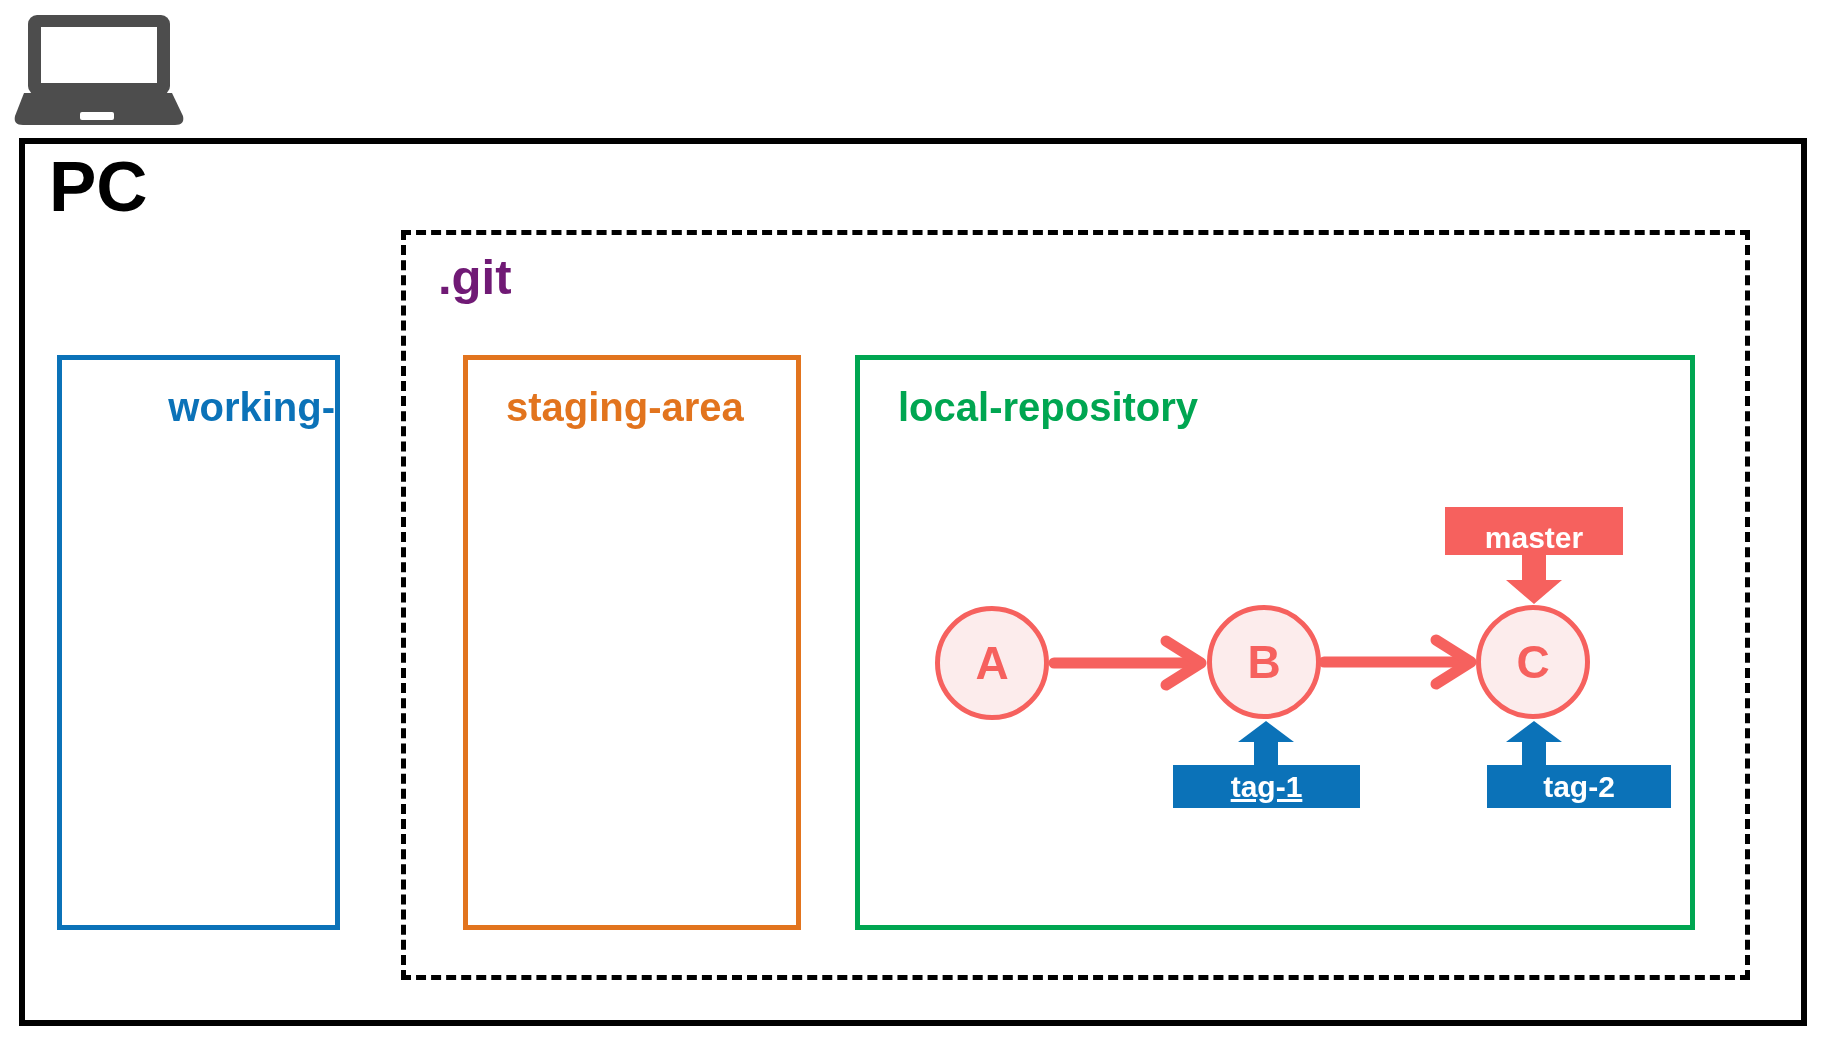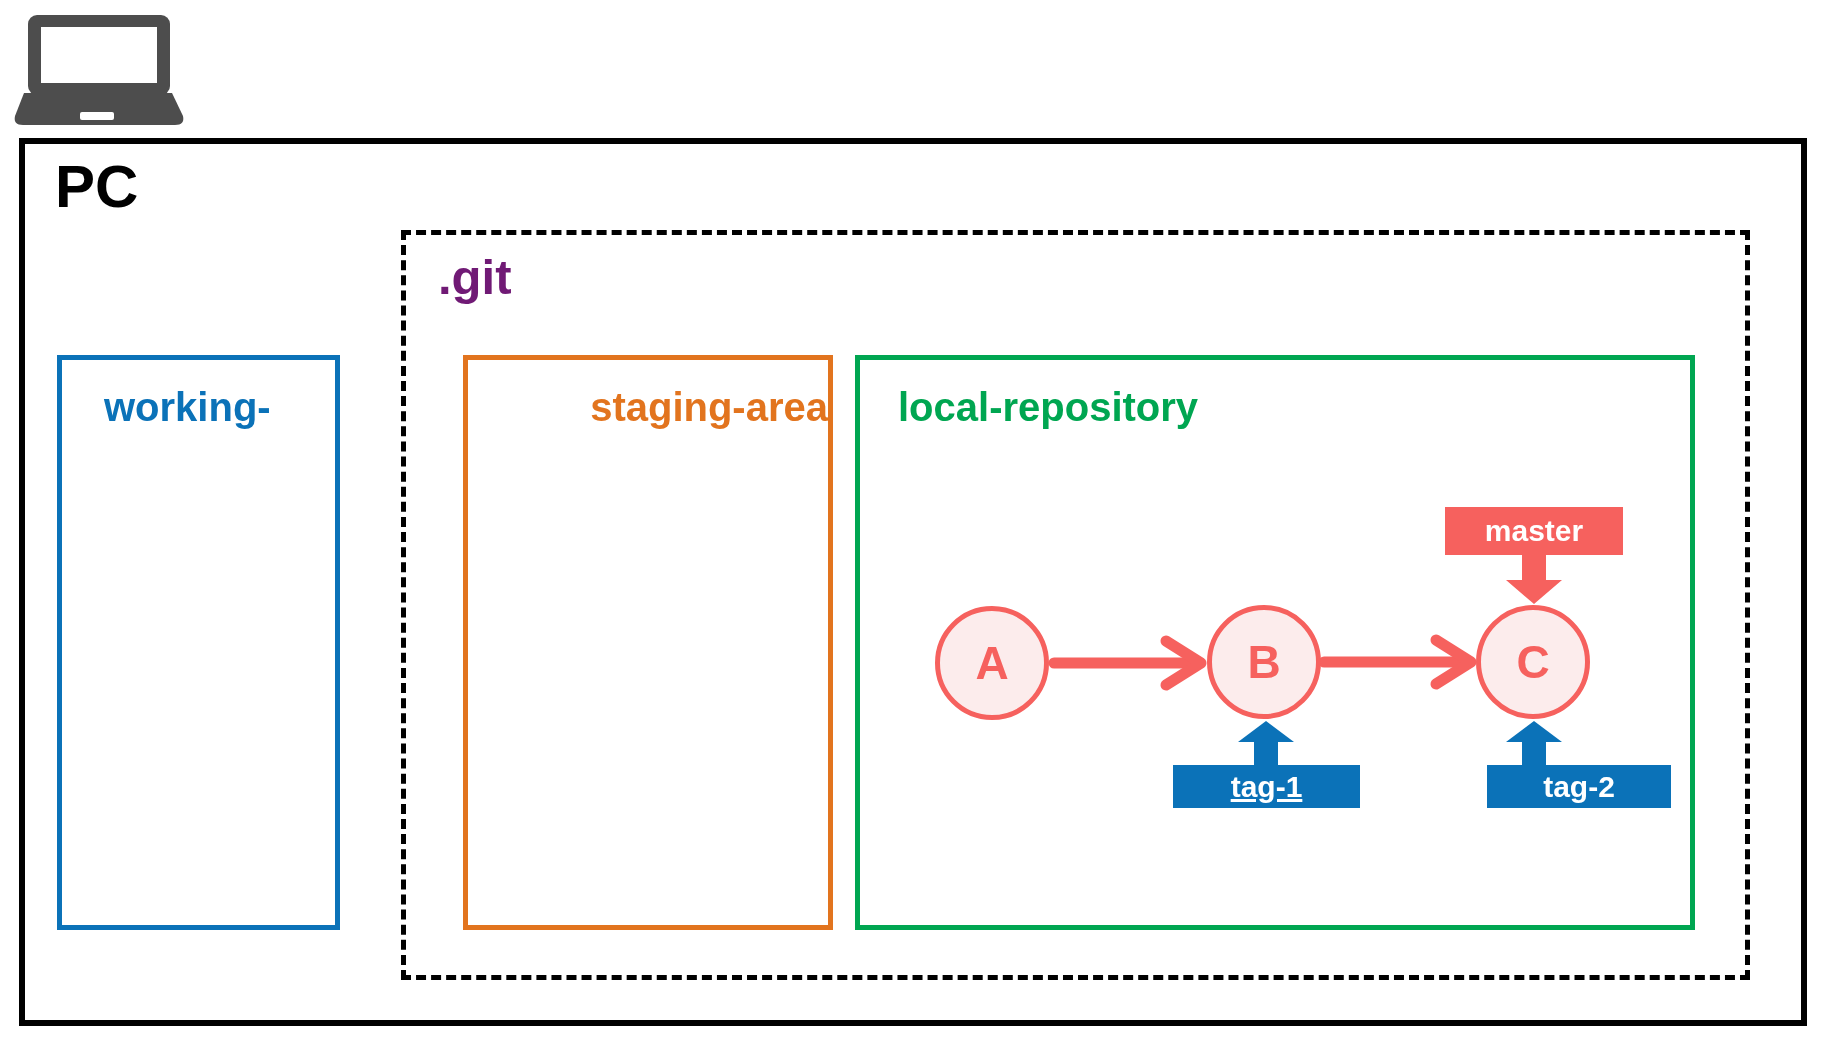--- a/index.html
+++ b/index.html
@@ -22,22 +22,22 @@
   .laptop { left: 10px; top: 13px; width: 178px; height: 112px; }
 
   
   .pc-box {
     left: 19px; top: 138px;
     width: 1788px; height: 888px;
     border: 6px solid #000000;
     box-sizing: border-box;
   }
   .pc-label {
-    left: 55px; top: 157px;
-    font-size: 60px; line-height: 60px;
+    left: 49px; top: 157px;
+    font-size: 71px; line-height: 60px;
     color: #000000;
   }
 
   
   .git-box {
     left: 401px; top: 230px;
     width: 1349px; height: 750px;
     border: 5px dashed #000000;
     box-sizing: border-box;
   }
@@ -52,36 +52,35 @@
     box-sizing: border-box;
     top: 355px; height: 575px;
     background: #ffffff;
   }
   .wd-box {
     left: 57px; width: 283px;
     border: 5px solid #0B72B8;
     color: #0B72B8;
   }
   .sa-box {
-    left: 463px; width: 370px;
+    left: 463px; width: 338px;
     border: 5px solid #E2741E;
     color: #E2741E;
-    text-align: right;
   }
   .lr-box {
     left: 855px; width: 840px;
     border: 5px solid #00A651;
     color: #00A651;
   }
   .area-label {
     padding: 20px 0 0 38px;
     font-size: 40px;
     line-height: 54px;
   }
-  .wd-box .area-label { padding-left: 42px; }
+  .wd-box .area-label { padding-left: 42px; text-align: right; }
 
   
   .commit {
     width: 114px; height: 114px;
     border: 5px solid #F6615E;
     border-radius: 50%;
     background: #FCECEC;
     box-sizing: border-box;
     display: flex; align-items: center; justify-content: center;
     color: #F6615E;
@@ -91,21 +90,21 @@
   .commit-b { left: 1207px; top: 605px; }
   .commit-c { left: 1476px; top: 605px; }
 
   
   .ref-label {
     display: flex; align-items: center; justify-content: center;
     color: #ffffff;
     font-size: 30px;
     box-sizing: border-box;
   }
-  .master-box { left: 1445px; top: 507px; width: 178px; height: 48px; background: #F6615E; }
+  .master-box { left: 1445px; top: 507px; width: 178px; height: 48px; background: #F6615E; align-items: flex-end; }
   .tag1-box   { left: 1173px; top: 765px; width: 187px; height: 43px; background: #0B72B8; text-decoration: underline; }
   .tag2-box   { left: 1443px; top: 765px; width: 184px; height: 43px; background: #0B72B8; margin-left: 44px; }
 
   .overlay {
     left: 0; top: 0;
     width: 1831px; height: 1051px;
     pointer-events: none;
   }
 </style>
 </head>

